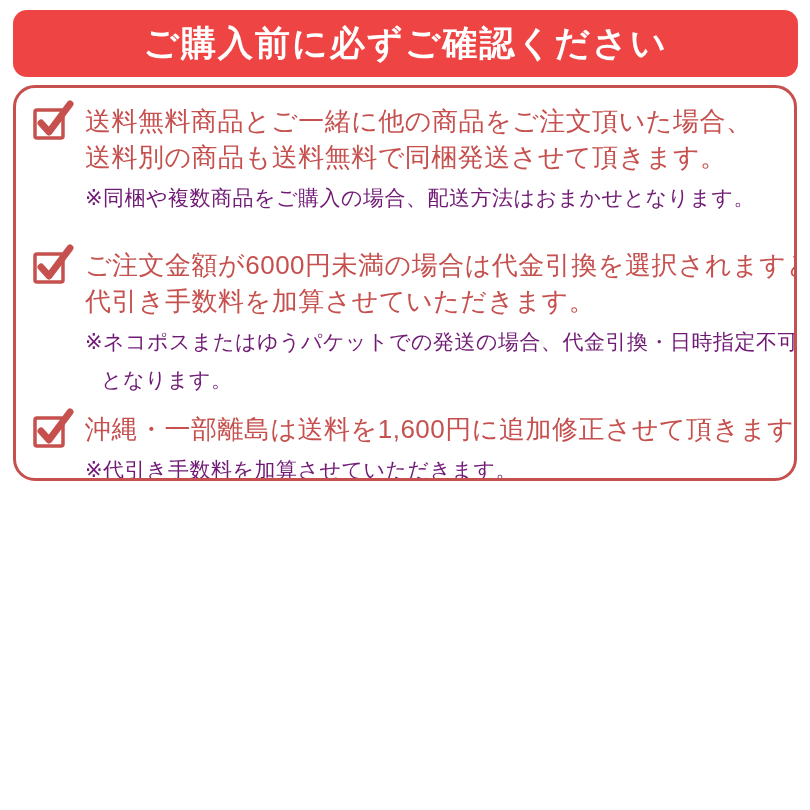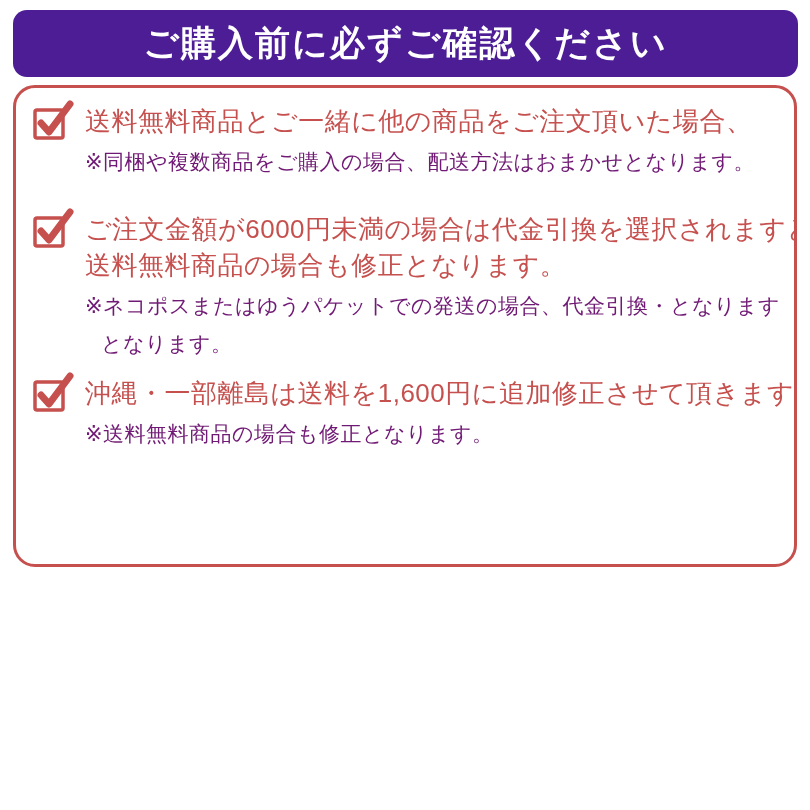--- a/index.html
+++ b/index.html
@@ -12,36 +12,36 @@
   }
   .page {
     width: 810px;
     height: 810px;
     background: #ffffff;
     position: relative;
   }
   .header-bar {
     margin: 10px 12px 0 13px;
     height: 67px;
-    background: #4c1d95;
+    background: #ef4444;
     border-radius: 14px;
     display: flex;
     align-items: center;
     justify-content: center;
   }
   .header-title {
     color: #ffffff;
     font-size: 35px;
     font-weight: bold;
     letter-spacing: 2px;
     white-space: nowrap;
   }
   .notice-box {
     margin: 8px 13px 0 13px;
-    height: 482px;
+    height: 396px;
     background: #ffffff;
     border: 3px solid #c5504e;
     border-radius: 22px;
     padding: 15px 8px 0 16px;
     overflow: hidden;
   }
   .item {
     display: flex;
     align-items: flex-start;
   }
@@ -88,46 +88,47 @@
 
     <div class="item item-1">
       <span class="checkbox">
         <svg width="40" height="40" viewBox="0 0 40 40" xmlns="http://www.w3.org/2000/svg">
           <rect x="3" y="9" width="28" height="28" rx="2" fill="#ffffff" stroke="#c5504e" stroke-width="3.5"></rect>
           <path d="M9 22 L17 31 L38 3" fill="none" stroke="#c5504e" stroke-width="7" stroke-linecap="round" stroke-linejoin="round"></path>
         </svg>
       </span>
       <div class="item-text">
         <div class="red-line">送料無料商品とご一緒に他の商品をご注文頂いた場合、</div>
+        <div class="red-line">送料別の商品も送料無料で同梱発送させて頂きます。</div>
         <div class="note">※同梱や複数商品をご購入の場合、配送方法はおまかせとなります。</div>
       </div>
     </div>
 
     <div class="item item-2">
       <span class="checkbox">
         <svg width="40" height="40" viewBox="0 0 40 40" xmlns="http://www.w3.org/2000/svg">
           <rect x="3" y="9" width="28" height="28" rx="2" fill="#ffffff" stroke="#c5504e" stroke-width="3.5"></rect>
           <path d="M9 22 L17 31 L38 3" fill="none" stroke="#c5504e" stroke-width="7" stroke-linecap="round" stroke-linejoin="round"></path>
         </svg>
       </span>
       <div class="item-text">
         <div class="red-line">ご注文金額が6000円未満の場合は代金引換を選択されますと</div>
-        <div class="red-line">送料無料商品の場合も修正となります。</div>
-        <div class="note">※ネコポスまたはゆうパケットでの発送の場合、代金引換・となります</div>
+        <div class="red-line">代引き手数料を加算させていただきます。</div>
+        <div class="note">※ネコポスまたはゆうパケットでの発送の場合、代金引換・日時指定不可</div>
         <div class="note note-cont">となります。</div>
       </div>
     </div>
 
     <div class="item item-3">
       <span class="checkbox">
         <svg width="40" height="40" viewBox="0 0 40 40" xmlns="http://www.w3.org/2000/svg">
           <rect x="3" y="9" width="28" height="28" rx="2" fill="#ffffff" stroke="#c5504e" stroke-width="3.5"></rect>
           <path d="M9 22 L17 31 L38 3" fill="none" stroke="#c5504e" stroke-width="7" stroke-linecap="round" stroke-linejoin="round"></path>
         </svg>
       </span>
       <div class="item-text">
         <div class="red-line">沖縄・一部離島は送料を1,600円に追加修正させて頂きます。</div>
-        <div class="note">※送料無料商品の場合も修正となります。</div>
+        <div class="note">※代引き手数料を加算させていただきます。</div>
       </div>
     </div>
 
   </div>
 </div>
 
 </body></html>

